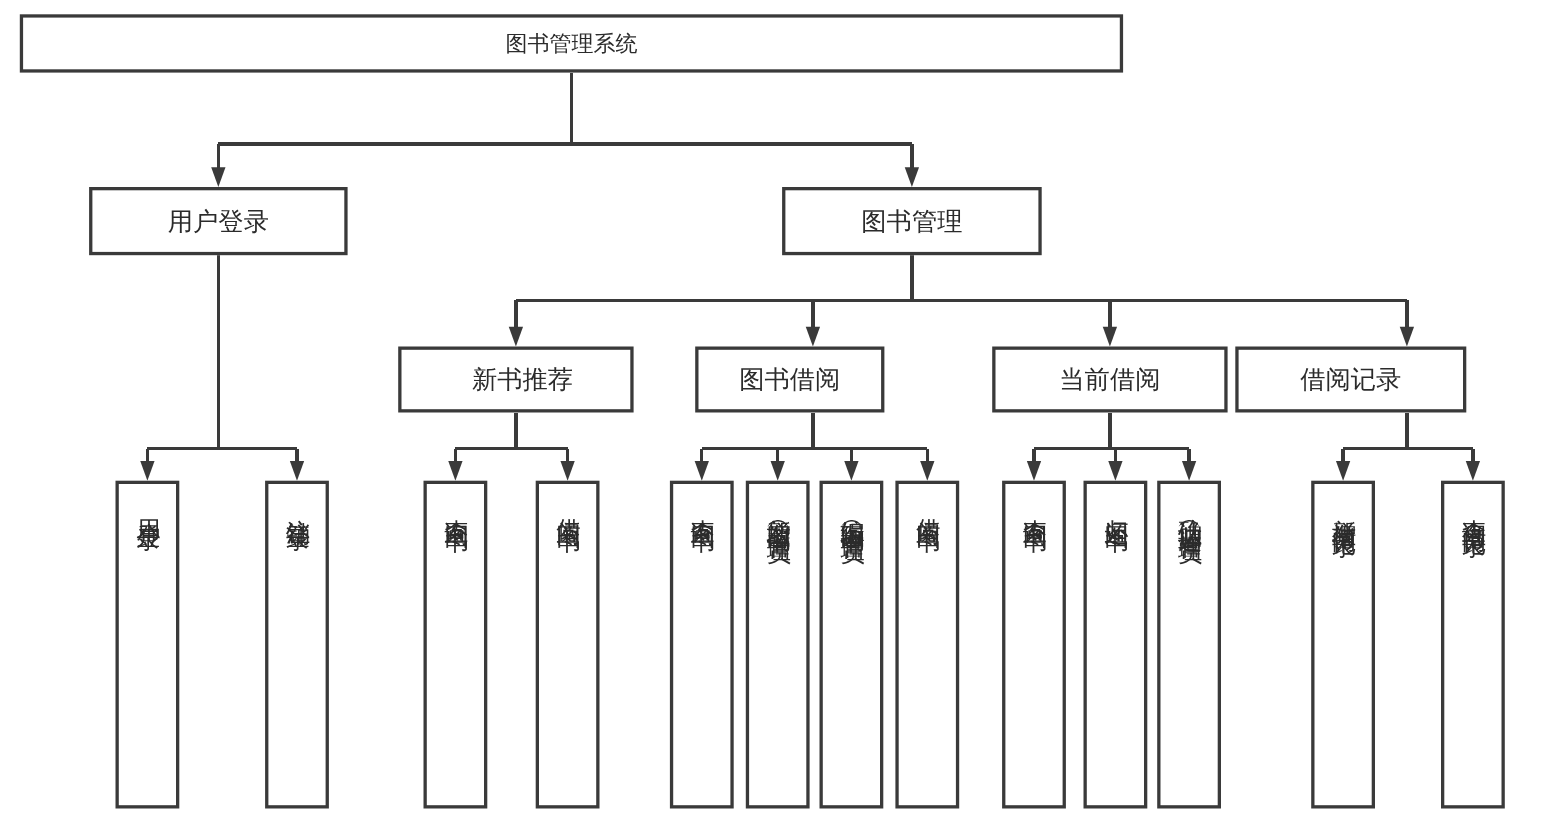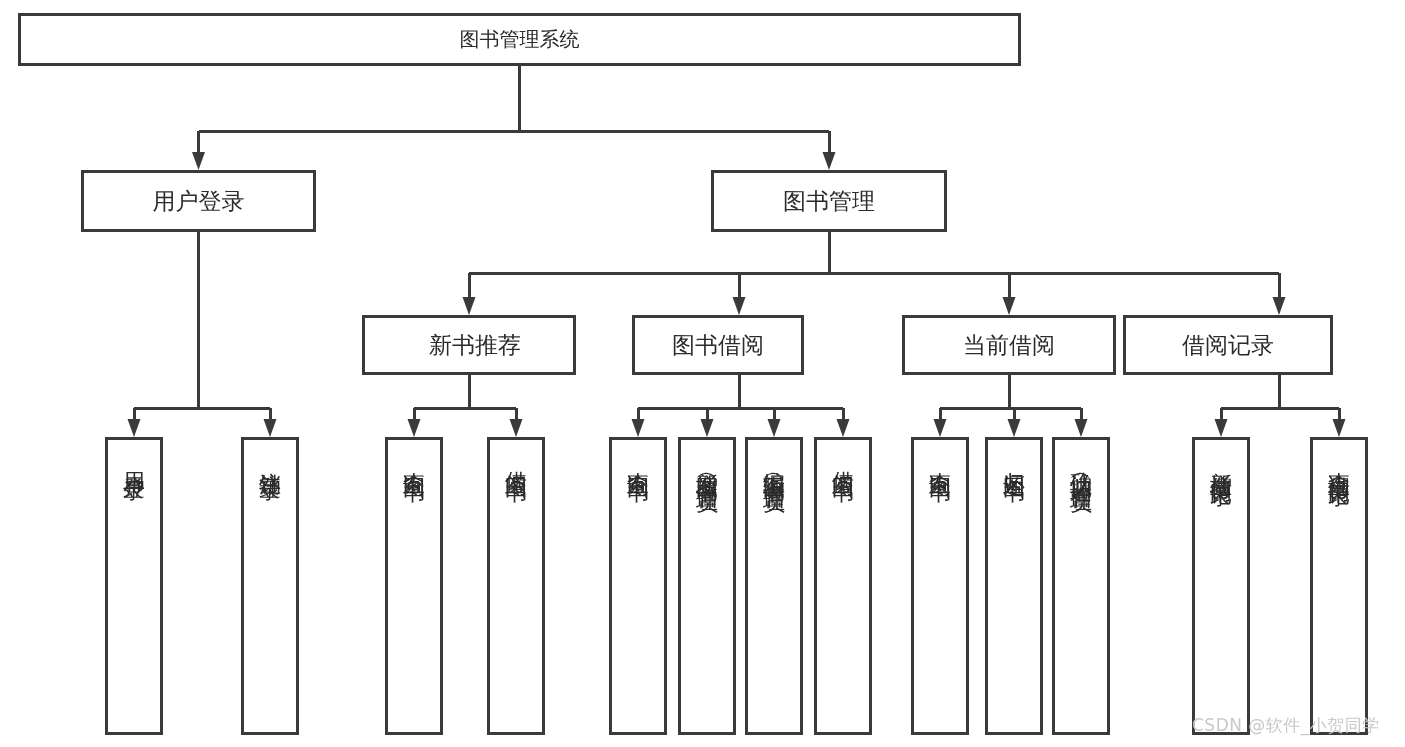--- a/index.html
+++ b/index.html
@@ -189,14 +189,13 @@
         <span class="vtext">确认归还（管理员）</span>
       </div>
       <div class="node leaf" style="left: 1192px; top: 437px; width: 58px; height: 298px;">
         <span class="vtext">新增借阅记录</span>
       </div>
       <div class="node leaf" style="left: 1310px; top: 437px; width: 58px; height: 298px;">
         <span class="vtext">查询借阅记录</span>
       </div>
     </div>
 
-  <div id="watermark">CSDN @软件_小贺同学</div>
 </div>
 
 </body></html>

